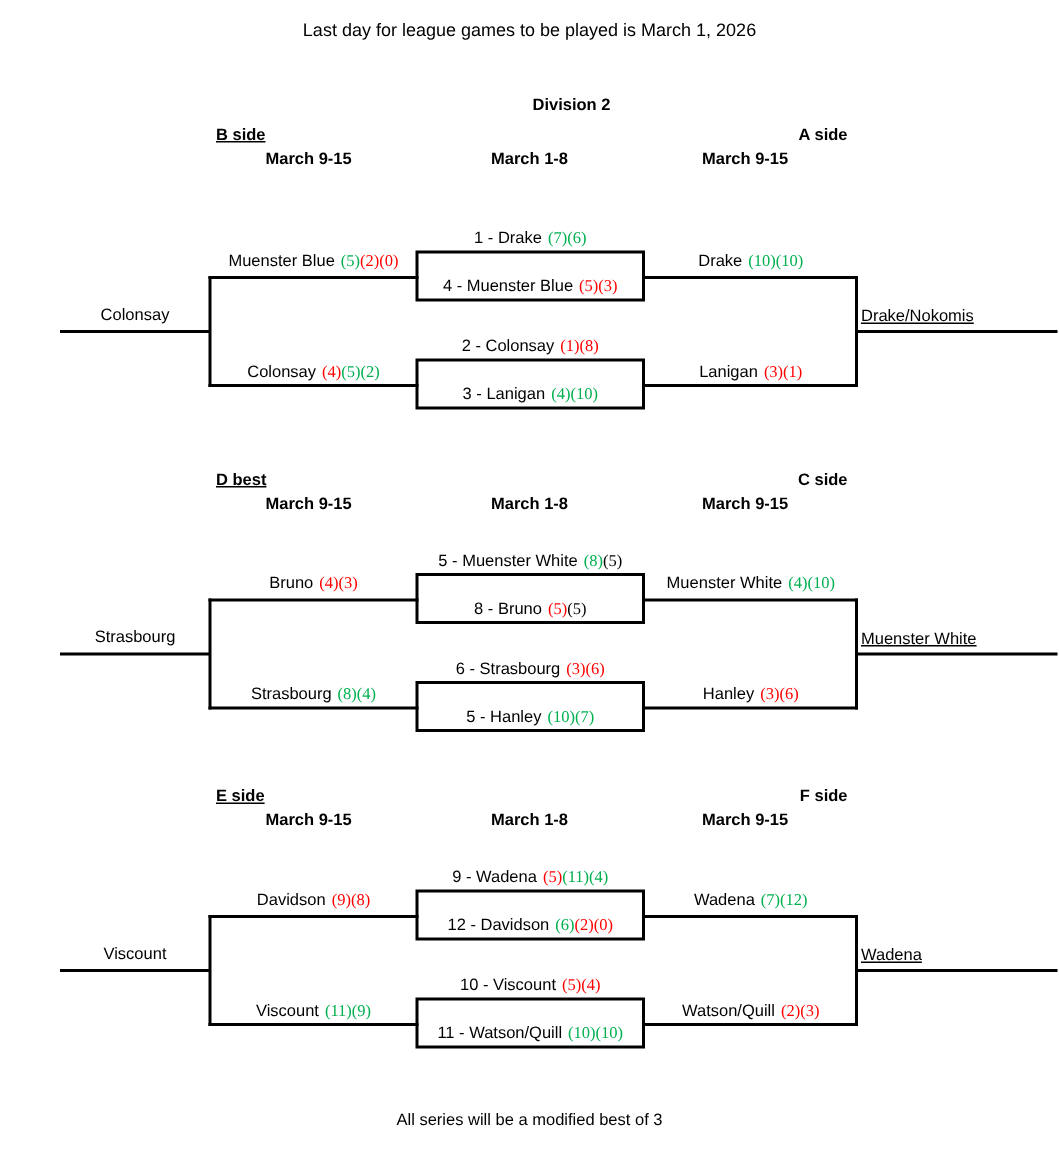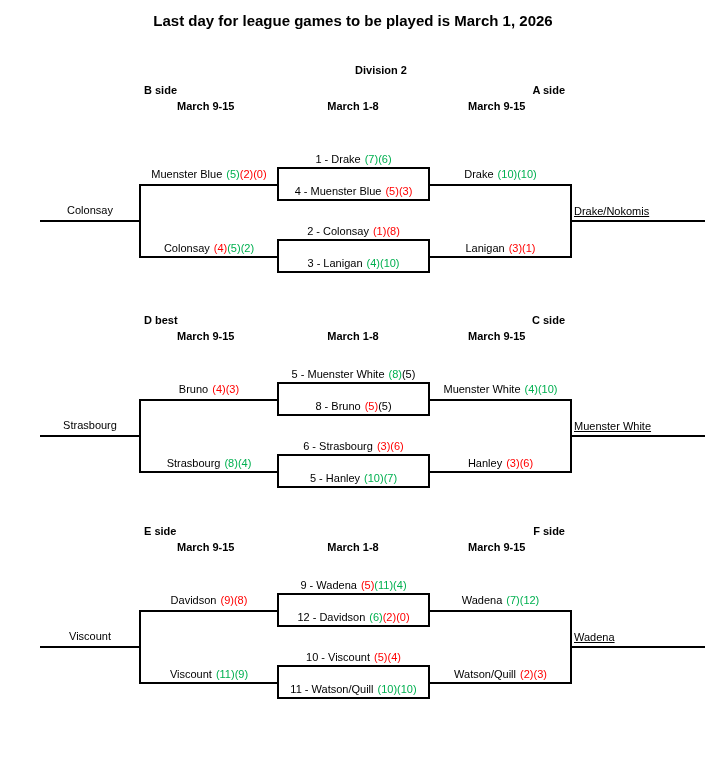--- a/index.html
+++ b/index.html
@@ -4,29 +4,29 @@
 <style>
   * { box-sizing: border-box; }
   html, body { margin: 0; padding: 0; background: #ffffff; }
   .page {
     position: relative; width: 706px; height: 777px;
     background: #ffffff; color: #000000;
     font-family: "Liberation Sans", sans-serif; font-size: 11px;
     overflow: hidden;
   }
   .note, .hdr, .lbl, .title { position: absolute; line-height: 13px; white-space: nowrap; }
-  .top-note   { top: 14px;  left: 0; width: 706px; text-align: center; font-weight: bold; font-size: 15px; }
+  .top-note   { top: 14px;  left: 0; width: 706px; text-align: center; font-weight: normal; font-size: 12px; }
   .title      { top: 64px;  left: 0; width: 706px; text-align: center; font-weight: bold; margin-left: 28px; }
   .bottom-note{ top: 741px; left: 0; width: 706px; text-align: center; }
 
   .sec { position: absolute; left: 0; width: 706px; height: 185px; }
   .s1 { top: 99px; } .s2 { top: 314px; } .s3 { top: 525px; }
 
   .hdr { font-weight: bold; }
-  .side-l { left: 144px; top: 0; }
+  .side-l { left: 144px; top: 0; text-decoration: underline; }
   .side-r { left: 480px; width: 85px; top: 0; text-align: right; }
   .date-l { left: 177px; top: 16px; }
   .date-c { left: 280px; width: 146px; top: 16px; text-align: center; }
   .date-r { left: 468px; top: 16px; }
   .s1 .side-l, .s1 .side-r { top: -15px; }
   .s1 .date-l, .s1 .date-c, .s1 .date-r { top: 1px; }
 
   .line { position: absolute; background: #000000; }
   .feeder-line-l { left: 40px;  width: 100px; top: 121px; height: 2px; }
   .feeder-line-r { left: 571px; width: 134px; top: 121px; height: 2px; }
@@ -42,21 +42,21 @@
 
   .feeder-lbl { left: 40px;  width: 100px; top: 105px; text-align: center; }
   .winner-lbl { left: 574px; top: 106px; text-decoration: underline; }
   .tl { left: 140px; width: 138px; text-align: center; }
   .tr { left: 430px; width: 141px; text-align: center; }
   .tc { left: 277px; width: 153px; text-align: center; }
   .row-t { top: 69px; }  .row-b { top: 143px; }
   .ct-a { top: 54px; }   .cb-a { top: 86px; }
   .ct-b { top: 126px; }  .cb-b { top: 158px; }
 
-  .nm + .scores { margin-left: 4px; }
+  .nm + .scores { margin-left: 4px; font-family: Liberation Serif, serif; }
   .sc-win     { color: #00B050; }
   .sc-loss    { color: #FF0000; }
   .sc-neutral { color: #000000; }
 </style>
 </head>
 <body>
 
 <div class="page">
 
   <div class="note top-note">Last day for league games to be played is March 1, 2026</div>
@@ -148,14 +148,15 @@
     <div class="lbl tl row-t"><span class="nm">Davidson</span><span class="scores"><span class="sc-loss">(9)</span><span class="sc-loss">(8)</span></span></div>
     <div class="lbl tc ct-a"><span class="nm">9 - Wadena</span><span class="scores"><span class="sc-loss">(5)</span><span class="sc-win">(11)</span><span class="sc-win">(4)</span></span></div>
     <div class="lbl tc cb-a"><span class="nm">12 - Davidson</span><span class="scores"><span class="sc-win">(6)</span><span class="sc-loss">(2)</span><span class="sc-loss">(0)</span></span></div>
     <div class="lbl tr row-t"><span class="nm">Wadena</span><span class="scores"><span class="sc-win">(7)</span><span class="sc-win">(12)</span></span></div>
     <div class="lbl tl row-b"><span class="nm">Viscount</span><span class="scores"><span class="sc-win">(11)</span><span class="sc-win">(9)</span></span></div>
     <div class="lbl tc ct-b"><span class="nm">10 - Viscount</span><span class="scores"><span class="sc-loss">(5)</span><span class="sc-loss">(4)</span></span></div>
     <div class="lbl tc cb-b"><span class="nm">11 - Watson/Quill</span><span class="scores"><span class="sc-win">(10)</span><span class="sc-win">(10)</span></span></div>
     <div class="lbl tr row-b"><span class="nm">Watson/Quill</span><span class="scores"><span class="sc-loss">(2)</span><span class="sc-loss">(3)</span></span></div>
   </section>
 
+  <div class="note bottom-note">All series will be a modified best of 3</div>
 
 </div>
 
 </body></html>

